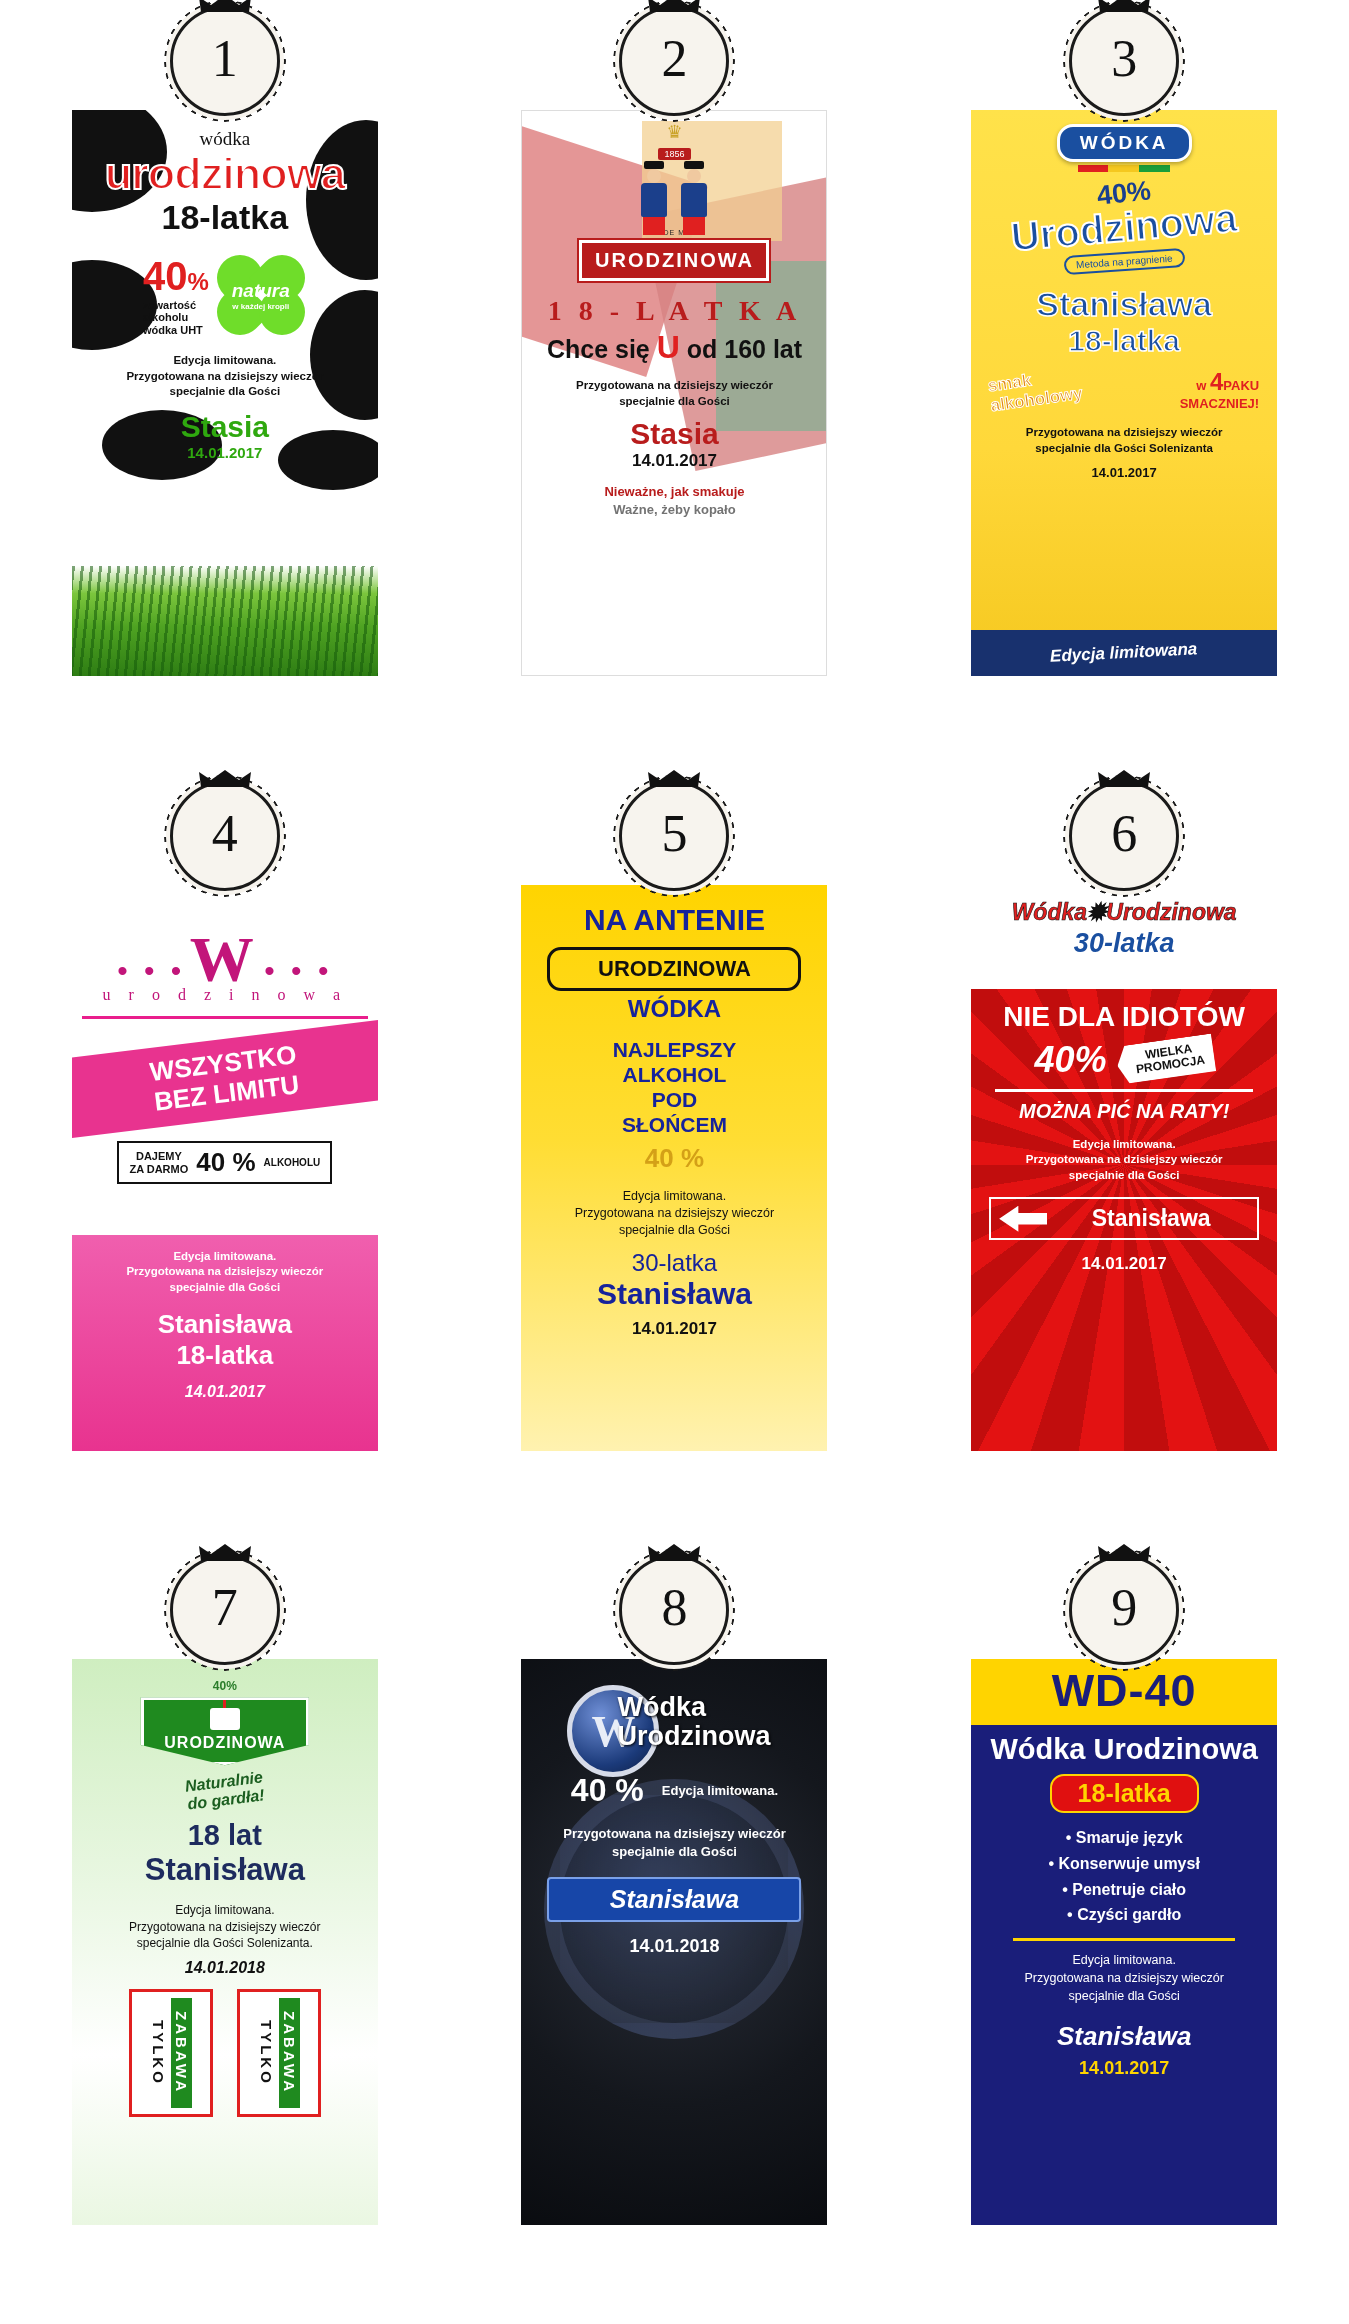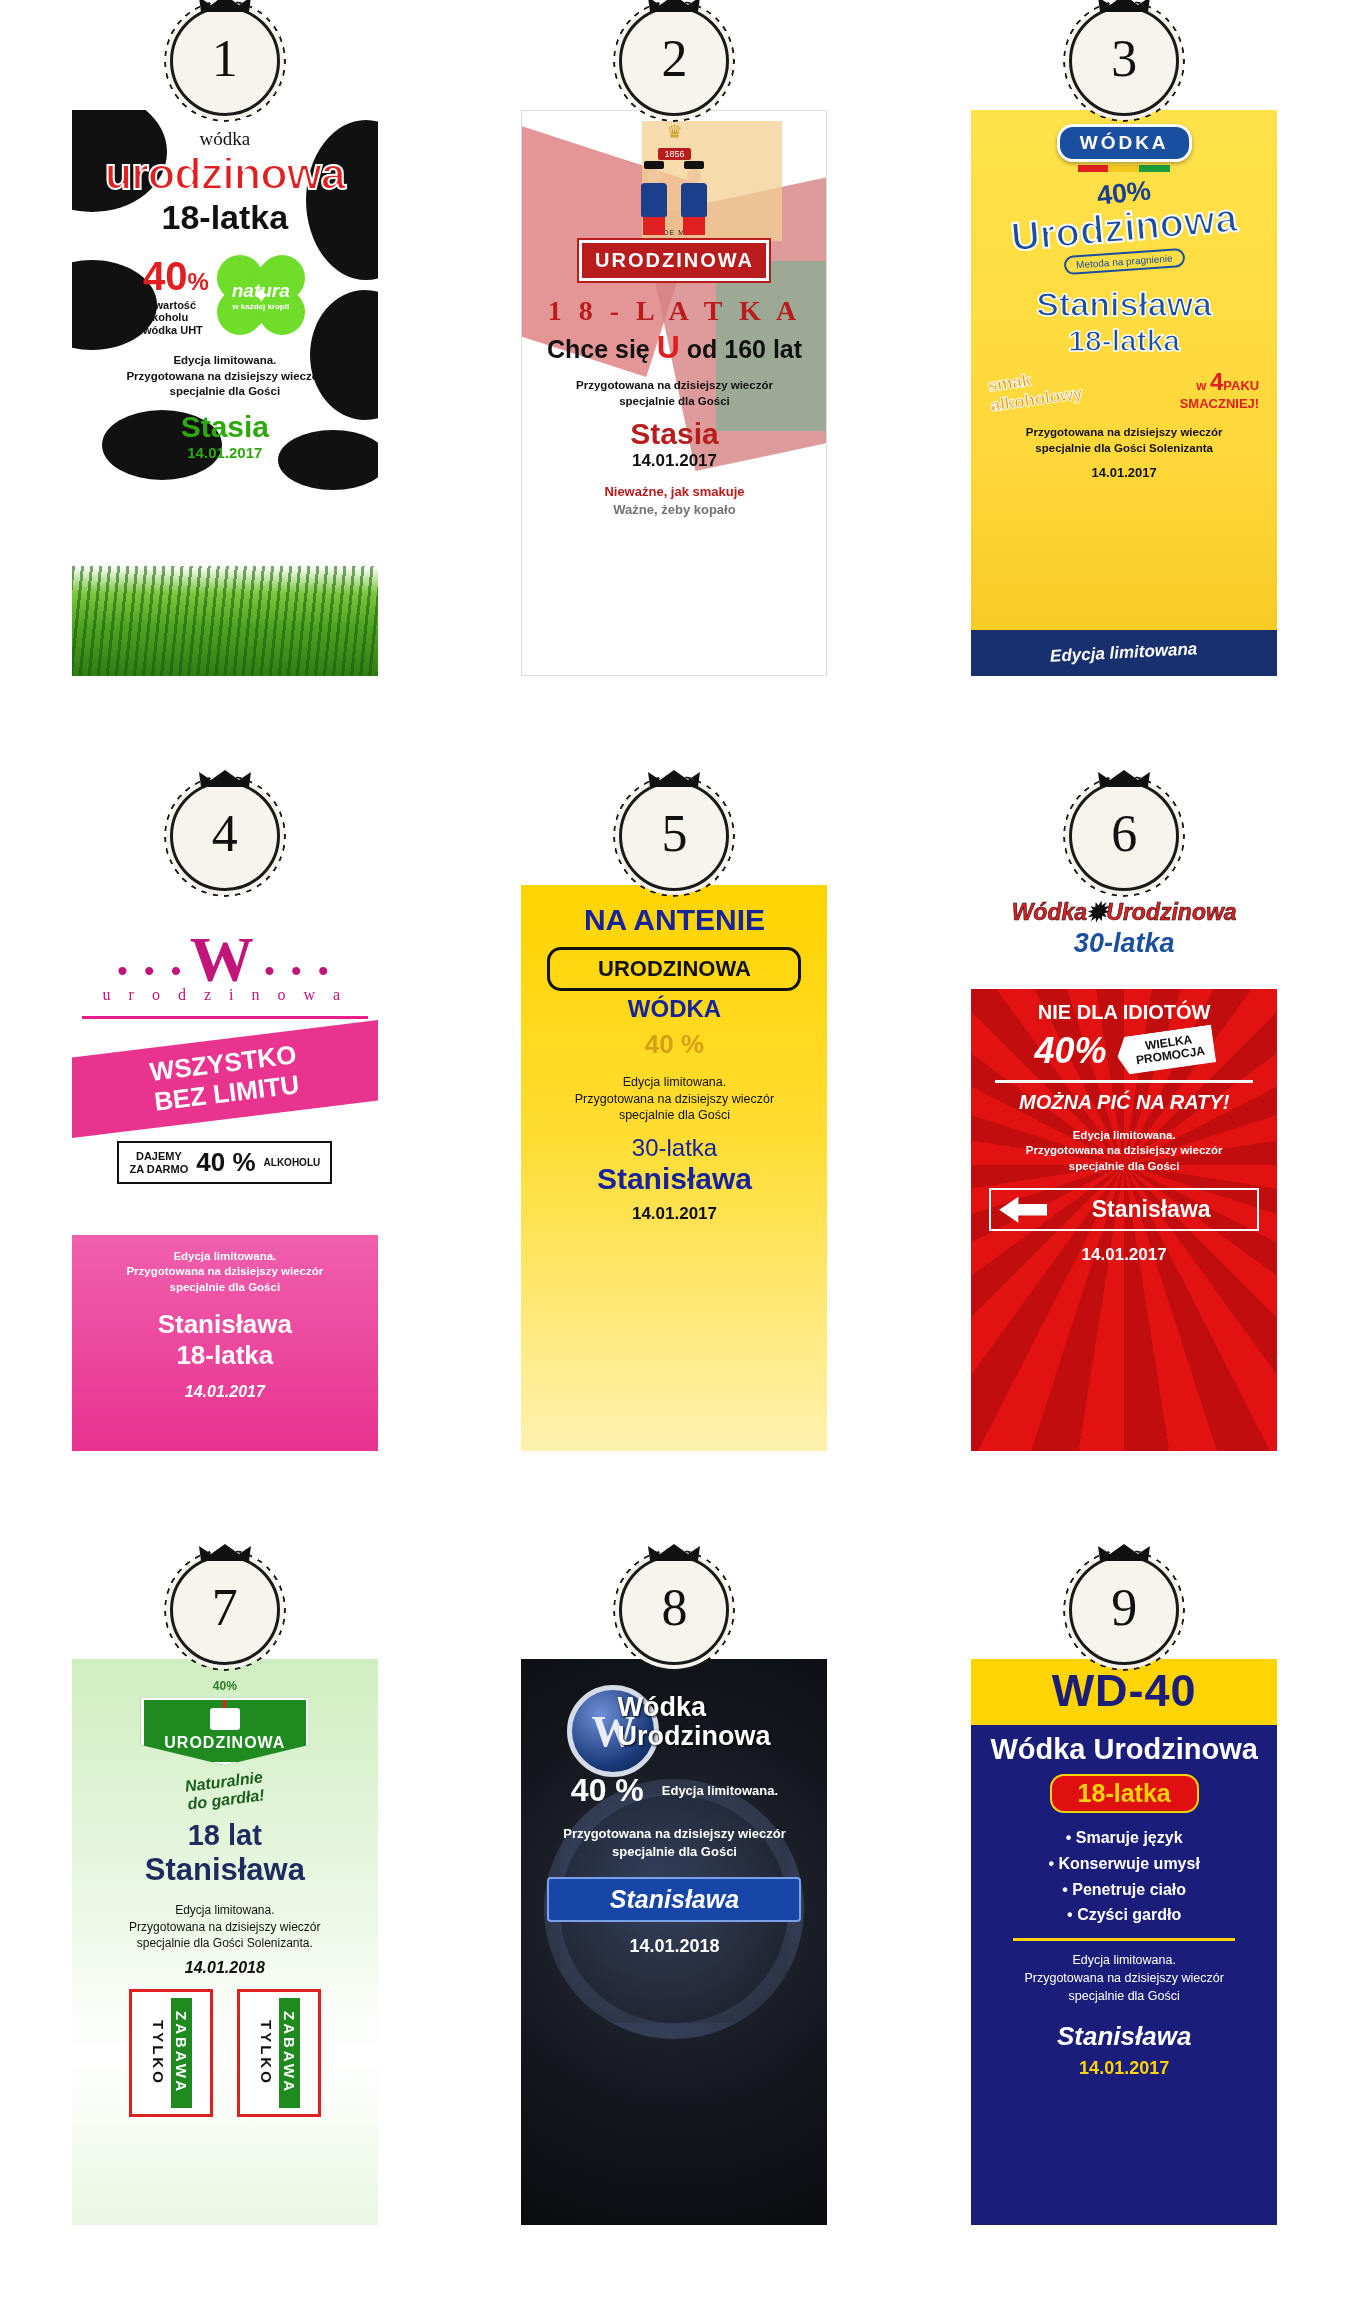--- a/index.html
+++ b/index.html
@@ -236,21 +236,21 @@
   .l6 .top { position: relative; z-index: 3; padding-top: 14px; }
   .l6 .brand { font-size: 23px; font-weight: bold; font-style: italic; color: #e02020; -webkit-text-stroke: .6px #111; }
   .l6 .brand .sep { color: #111; }
   .l6 .age { font-size: 27px; font-weight: bold; font-style: italic; color: #1a4fa0; margin-top: 2px; }
   .l6 .redzone {
     position: absolute; left: 0; right: 0; top: 104px; bottom: 0;
     background:
       repeating-conic-gradient(from 0deg at 50% 38%, #e31212 0deg 9deg, #c10d0d 9deg 18deg);
     color: #fff; padding-top: 12px;
   }
-  .l6 .nie { font-size: 20px; font-weight: bold; }
+  .l6 .nie { font-size: 28px; font-weight: bold; }
   .l6 .midrow { display: flex; align-items: center; justify-content: center; gap: 10px; margin-top: 6px; }
   .l6 .m40 { font-size: 36px; font-weight: bold; font-style: italic; }
   .l6 .promo {
     background: #fff; color: #111; font-weight: bold; font-size: 12px;
     padding: 6px 10px; transform: rotate(-8deg); line-height: 1.1;
     clip-path: polygon(10% 0, 100% 0, 100% 100%, 10% 100%, 0 50%);
     padding-left: 18px;
   }
   .l6 .rule { height: 3px; background: #fff; margin: 8px 24px; }
   .l6 .mozna { font-size: 20px; font-weight: bold; font-style: italic; }
@@ -545,20 +545,26 @@
         </svg>
       <div class="badge">
           <span class="badge-num">5</span>
         </div>
     </div>
     <div class="label l5">
       <div class="inner">
         <div class="antena">NA ANTENIE</div>
         <div class="plate">URODZINOWA</div>
         <div class="wodka2">WÓDKA</div>
+        <div class="najl">
+          <div>NAJLEPSZY</div>
+          <div>ALKOHOL</div>
+          <div>POD</div>
+          <div>SŁOŃCEM</div>
+        </div>
         <div class="p40">40 %</div>
         <div class="tiny" style="margin-top:14px;font-weight:normal;font-size:12.5px">
           <div>Edycja limitowana.</div>
           <div>Przygotowana na dzisiejszy wieczór</div>
           <div>specjalnie dla Gości</div>
         </div>
         <div class="age">30-latka</div>
         <div class="nm">Stanisława</div>
         <div class="date" style="margin-top:8px;font-size:17px">14.01.2017</div>
       </div>

